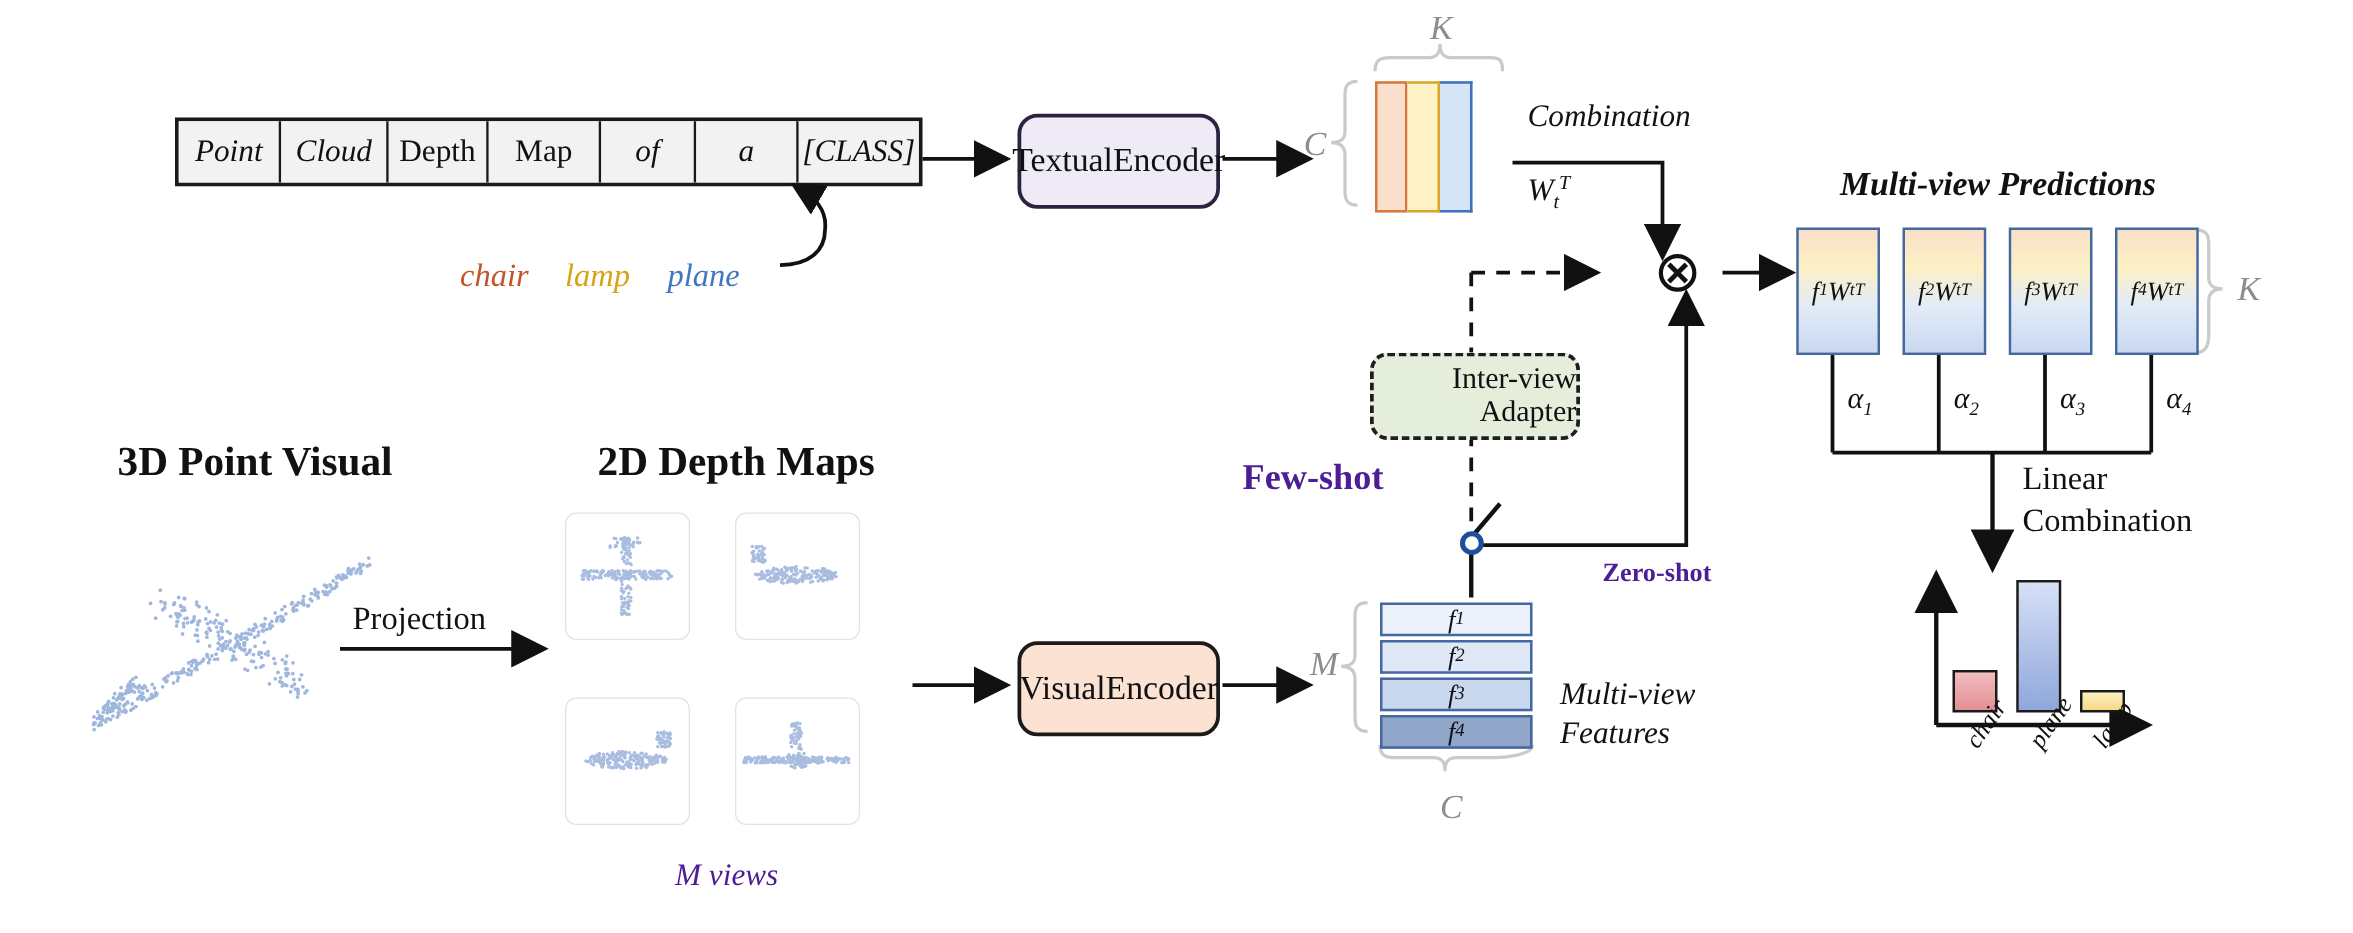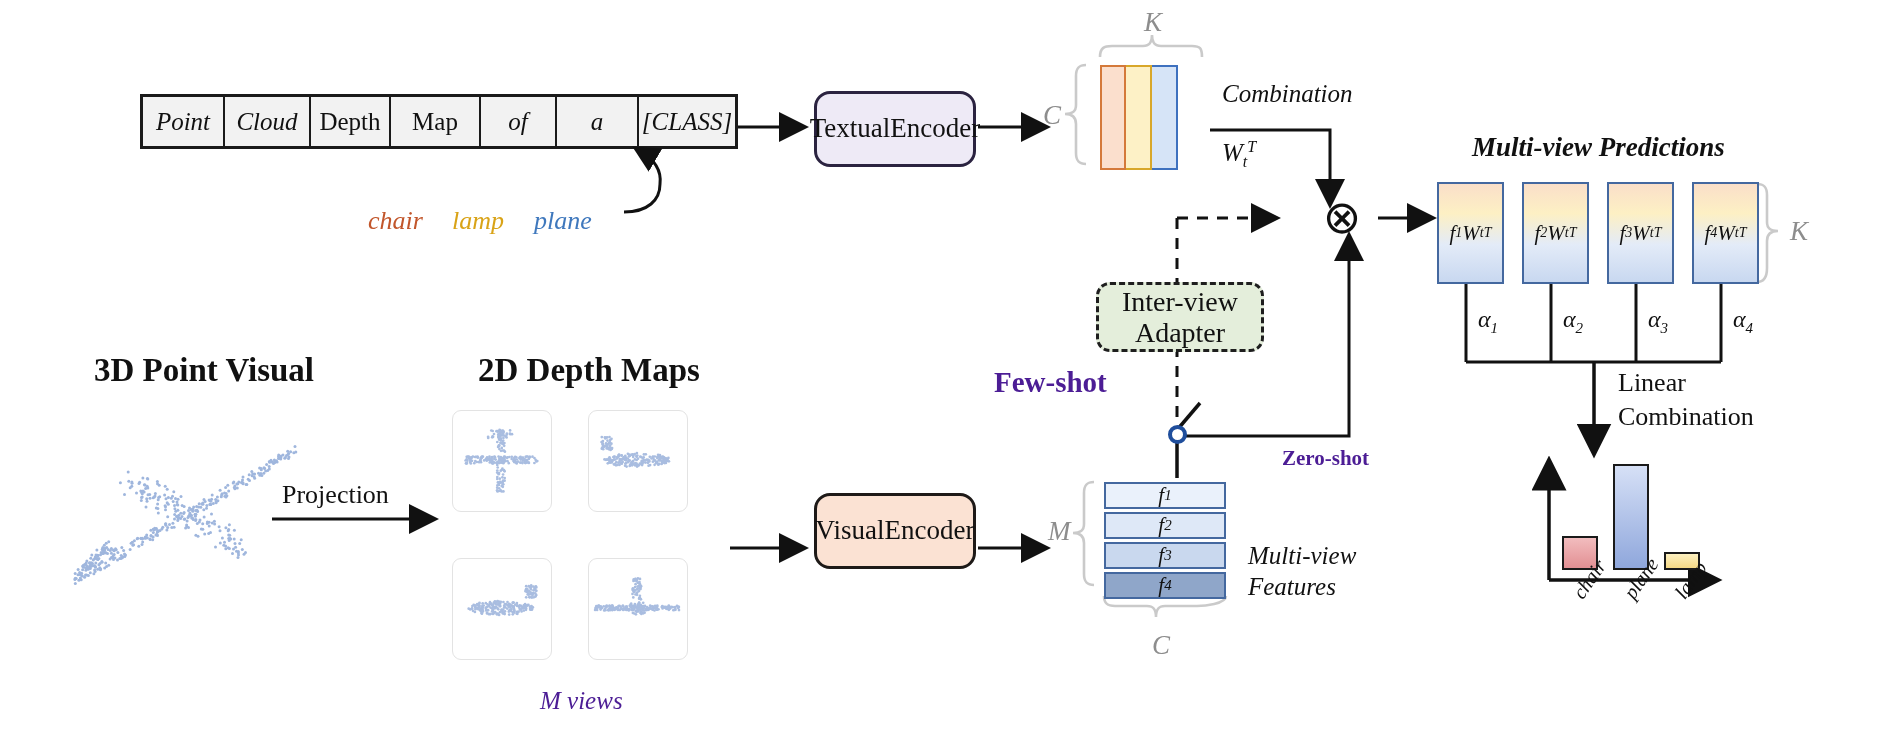--- a/index.html
+++ b/index.html
@@ -15,36 +15,36 @@
   #prompt-template .cell{border-right:2px solid #1a1a1a;height:49px;line-height:49px;
       text-align:center;font-size:25px;color:#111;background:#f2f2f2;}
   #prompt-template .cell:last-child{border-right:none;}
 
   .cls-word{font-size:26px;font-style:italic;}
 
   
   .enc{width:156px;height:70px;border-radius:16px;font-size:27px;line-height:1.15;
        display:flex;flex-direction:row;align-items:center;justify-content:center;}
   #textual-encoder{left:814px;top:91px;background:#eeeaf6;border:3px solid #2b2340;}
-  #visual-encoder{left:814px;top:493px;background:#fbe2d3;border:3px solid #1e1a18;}
+  #visual-encoder{left:814px;top:513px;background:#fbe2d3;border:3px solid #1e1a18;}
 
   
   #classifier-matrix{left:1100px;top:65px;display:flex;height:105px;}
   #classifier-matrix .col{width:26px;height:105px;box-sizing:border-box;}
   .c-peach{background:#fbdfcd;border:2px solid #d4793a;}
   .c-yellow{background:#fdf1c6;border:2px solid #d8a72a;border-left:none;}
   .c-blue{background:#d6e4f7;border:2px solid #3e71bf;border-left:none;}
 
   
   .brace{color:#c9c9c9;font-weight:300;}
 
   
   #inter-view-adapter{left:1096px;top:282px;width:162px;height:64px;border-radius:14px;
-     background:#e4eedb;border:3px dashed #1e1e1e;font-size:28px;line-height:1.12;
-     display:flex;flex-direction:column;align-items:center;justify-content:center;}
+     background:#e4eedb;border:3px dashed #1e1e1e;font-size:24px;line-height:1.12;
+     display:flex;flex-direction:column;align-items:flex-end;justify-content:center;}
 
   
   #features-stack{left:1104px;top:482px;display:flex;flex-direction:column;gap:3px;}
   #features-stack .frow{width:122px;height:27px;box-sizing:border-box;border:2px solid #44689f;
         display:flex;align-items:center;justify-content:center;font-size:21px;font-style:italic;}
 
   
   #predictions-row{left:1437px;top:182px;display:flex;gap:18px;}
   #predictions-row .pbox{width:67px;height:102px;box-sizing:border-box;border:2px solid #44689f;
        background:linear-gradient(180deg,#fadfc9 0%,#fdf0c4 30%,#e3ebf8 62%,#c8d8f0 100%);

